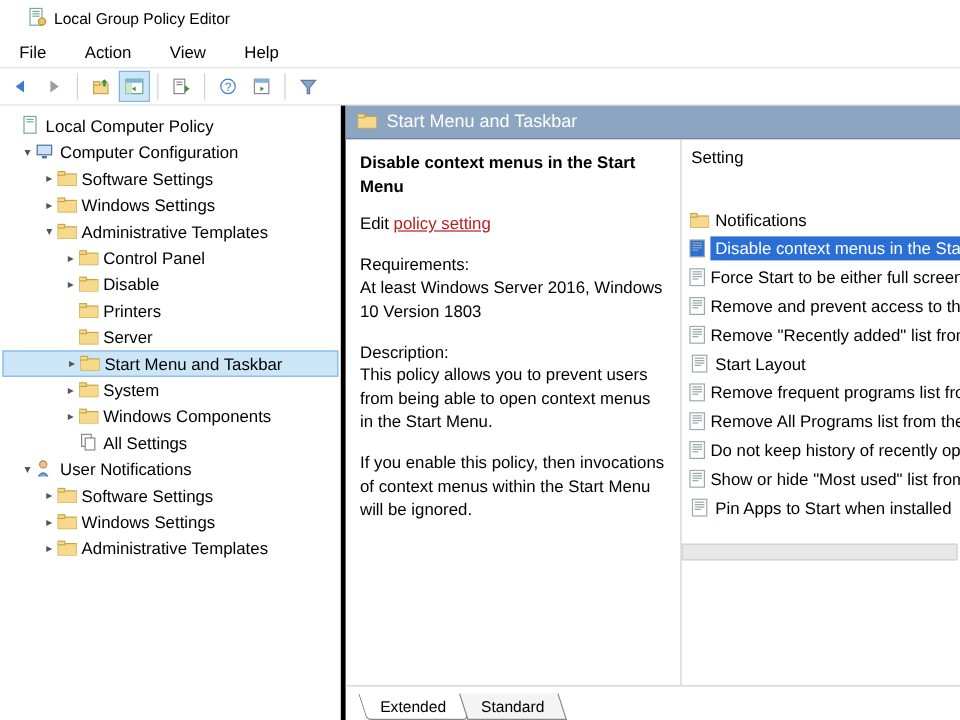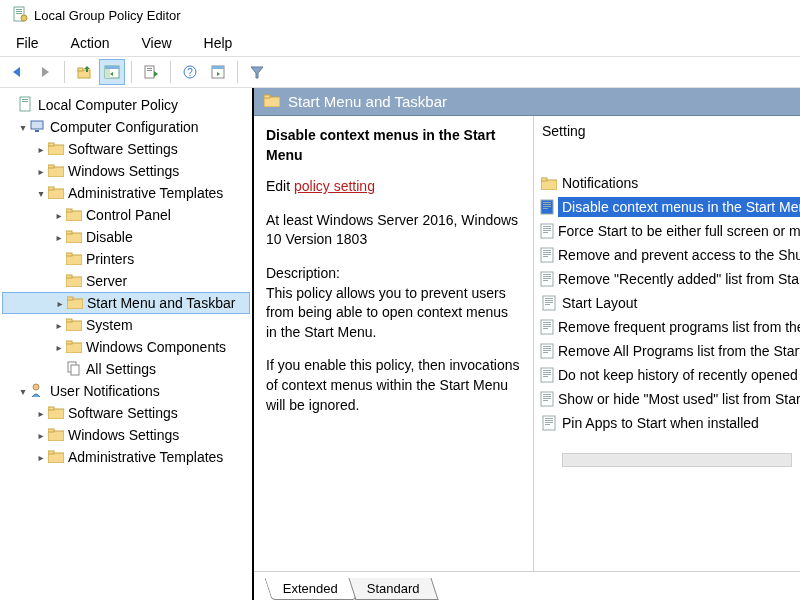--- a/index.html
+++ b/index.html
@@ -1,36 +1,36 @@
 <!DOCTYPE html>
 <html><head>
 <meta charset="utf-8">
 <style>
   * { box-sizing: border-box; margin: 0; padding: 0; font-family: "Segoe UI", Tahoma, sans-serif; }
   body { background: #fff; width: 800px; height: 600px; overflow: hidden; font-size: 13px; color: #000; }
   .window { width: 800px; height: 600px; display: flex; flex-direction: column; }
 
   
-  .titlebar { display: flex; align-items: center; height: 30px; padding: 0 12px; }
+  .titlebar { display: flex; align-items: center; height: 30px; padding: 0 23px; }
   .titlebar .icon { margin-right: 6px; }
   .titlebar-title { font-size: 13px; }
 
   
   .menubar { display: flex; align-items: center; height: 26px; padding: 0 4px; gap: 8px; }
   .menubar-item { padding: 3px 12px; font-size: 14px; cursor: default; }
 
   
   .toolbar { display: flex; align-items: center; height: 32px; padding: 2px 4px; gap: 2px; border-top:1px solid #e0e0e0; border-bottom:1px solid #e0e0e0; }
   .tbtn { width: 26px; height: 26px; display:flex; align-items:center; justify-content:center; border:1px solid transparent; }
   .tbtn.active { background:#cde6f7; border-color:#7eb4ea; }
   .tsep { width:1px; height:22px; background:#d0d0d0; margin:0 4px; }
 
   
   .split { flex:1; display:flex; min-height:0; }
-  .treepane { width:254px; border-right:2px solid #000000; padding:6px 2px; overflow:hidden; }
+  .treepane { width:288px; border-right:4px solid #000000; padding:6px 2px; overflow:hidden; }
   .detailpane { flex:1; display:flex; flex-direction:column; min-width:0; }
 
   
   .tree { font-size:14px; }
   .node { display:flex; align-items:center; height:22px; white-space:nowrap; cursor:default; }
   .node.selected { background:#cde6f7; border:1px solid #7eb4ea; height:22px; }
   .twisty { width:14px; text-align:center; color:#555; font-size:10px; }
   .nodelabel { margin-left:4px; }
 
   
@@ -308,20 +308,21 @@
         <span class="detail-header-title">Start Menu and Taskbar</span>
       </div>
 
       <div class="detail-body">
         <div class="desc-col">
           <div class="title">Disable context menus in the Start Menu</div>
           <div class="editline">
             <span>Edit </span><a href="#">policy setting</a>
           </div>
           <div class="sect">
+            <div>Requirements:</div>
             <div>At least Windows Server 2016, Windows 10 Version 1803</div>
           </div>
           <div class="sect">
             <div>Description:</div>
             <div>This policy allows you to prevent users from being able to open context menus in the Start Menu.</div>
           </div>
           <div class="sect">
             <div>If you enable this policy, then invocations of context menus within the Start Menu will be ignored.</div>
           </div>
         </div>

